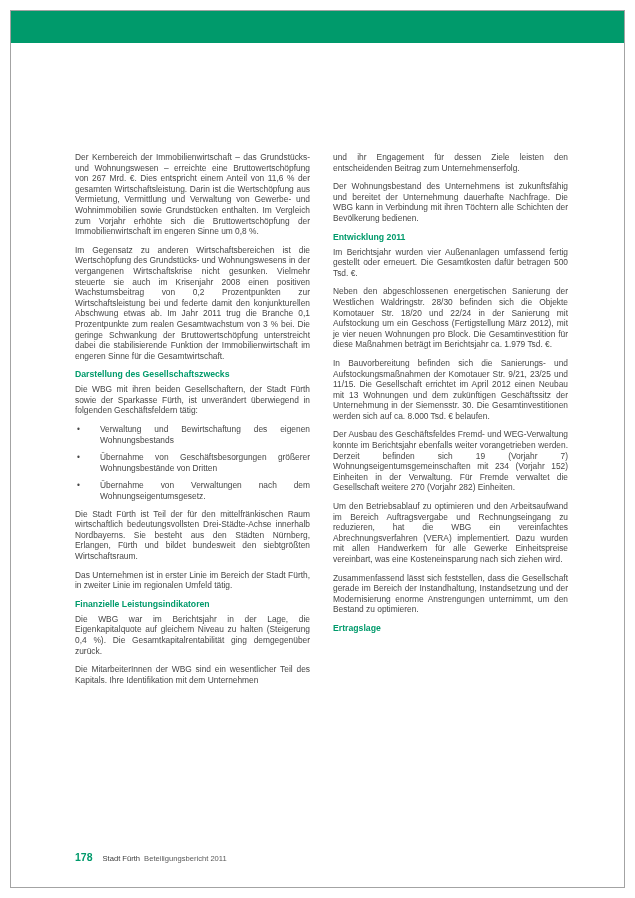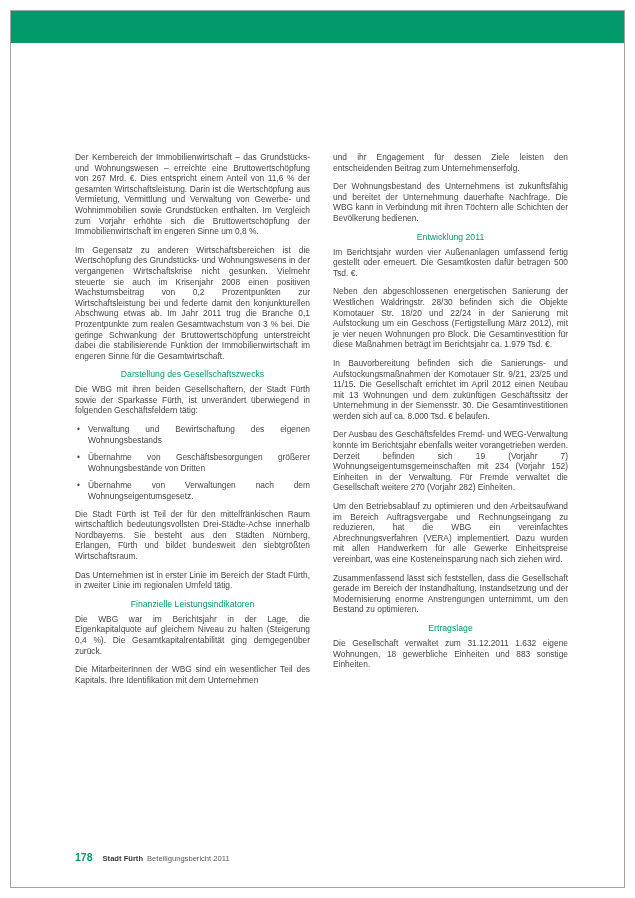--- a/index.html
+++ b/index.html
@@ -36,28 +36,28 @@
     font-size:8.4px;
     line-height:10.6px;
     color:var(--body);
     text-align:justify;
     margin:0 0 8px 0;
     hyphens:auto;
   }
   .heading {
     font-size:8.7px;
     line-height:11px;
-    font-weight:normal;
+    font-weight:bold;
     color:var(--accent);
     margin:3px 0 4px 0;
-    text-align:center;
   }
   .bullet {
     display:flex;
     margin:0 0 7px 0;
+    gap:12px;
   }
   .bullet-marker {
     flex:0 0 13px;
     font-size:8.4px;
     line-height:10.6px;
     color:var(--body);
     padding-left:2px;
   }
   .bullet-marker::before { content:"\2022"; }
   .bullet-text {
@@ -74,21 +74,21 @@
     align-items:baseline;
   }
   .page-number {
     font-size:10.5px;
     font-weight:bold;
     color:var(--accent);
     margin-right:10px;
   }
   .footer-publisher {
     font-size:7.6px;
-    font-weight:bold;
+    font-weight:normal;
     color:#3c3c3c;
     margin-right:4px;
   }
   .footer-title {
     font-size:7.6px;
     color:#5a5a5a;
   }
 </style>
 </head>
 <body>
@@ -127,21 +127,20 @@
       <p class="para">und ihr Engagement für dessen Ziele leisten den entscheidenden Beitrag zum Unternehmenserfolg.</p>
       <p class="para">Der Wohnungsbestand des Unternehmens ist zukunftsfähig und bereitet der Unternehmung dauerhafte Nachfrage. Die WBG kann in Verbindung mit ihren Töchtern alle Schichten der Bevölkerung bedienen.</p>
       <h3 class="heading">Entwicklung 2011</h3>
       <p class="para">Im Berichtsjahr wurden vier Außenanlagen umfassend fertig gestellt oder erneuert. Die Gesamtkosten dafür betragen 500 Tsd. €.</p>
       <p class="para">Neben den abgeschlossenen energetischen Sanierung der Westlichen Waldringstr. 28/30 befinden sich die Objekte Komotauer Str. 18/20 und 22/24 in der Sanierung mit Aufstockung um ein Geschoss (Fertigstellung März 2012), mit je vier neuen Wohnungen pro Block. Die Gesamtinvestition für diese Maßnahmen beträgt im Berichtsjahr ca. 1.979 Tsd. €.</p>
       <p class="para">In Bauvorbereitung befinden sich die Sanierungs- und Aufstockungsmaßnahmen der Komotauer Str. 9/21, 23/25 und 11/15. Die Gesellschaft errichtet im April 2012 einen Neubau mit 13 Wohnungen und dem zukünftigen Geschäftssitz der Unternehmung in der Siemensstr. 30. Die Gesamtinvestitionen werden sich auf ca. 8.000 Tsd. € belaufen.</p>
       <p class="para">Der Ausbau des Geschäftsfeldes Fremd- und WEG-Verwaltung konnte im Berichtsjahr ebenfalls weiter vorangetrieben werden. Derzeit befinden sich 19 (Vorjahr 7) Wohnungseigentumsgemeinschaften mit 234 (Vorjahr 152) Einheiten in der Verwaltung. Für Fremde verwaltet die Gesellschaft weitere 270 (Vorjahr 282) Einheiten.</p>
       <p class="para">Um den Betriebsablauf zu optimieren und den Arbeitsaufwand im Bereich Auftragsvergabe und Rechnungseingang zu reduzieren, hat die WBG ein vereinfachtes Abrechnungsverfahren (VERA) implementiert. Dazu wurden mit allen Handwerkern für alle Gewerke Einheitspreise vereinbart, was eine Kosteneinsparung nach sich ziehen wird.</p>
       <p class="para">Zusammenfassend lässt sich feststellen, dass die Gesellschaft gerade im Bereich der Instandhaltung, Instandsetzung und der Modernisierung enorme Anstrengungen unternimmt, um den Bestand zu optimieren.</p>
       <h3 class="heading">Ertragslage</h3>
-      <p class="para">Die Gesellschaft verwaltet zum 31.12.2011 1.632 eigene Wohnungen, 18 gewerbliche Einheiten und 883 sonstige Einheiten.</p>
     </div>
 
   </div>
 
   <div class="footer">
     <span class="page-number">178</span>
     <span class="footer-publisher">Stadt Fürth</span>
     <span class="footer-title">Beteiligungsbericht 2011</span>
   </div>
 

